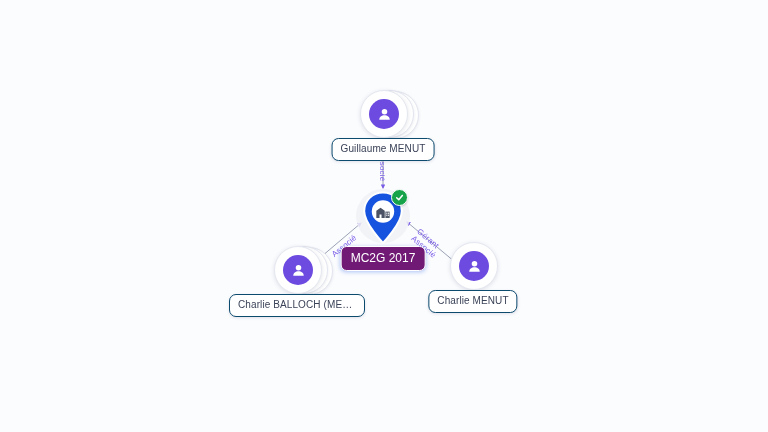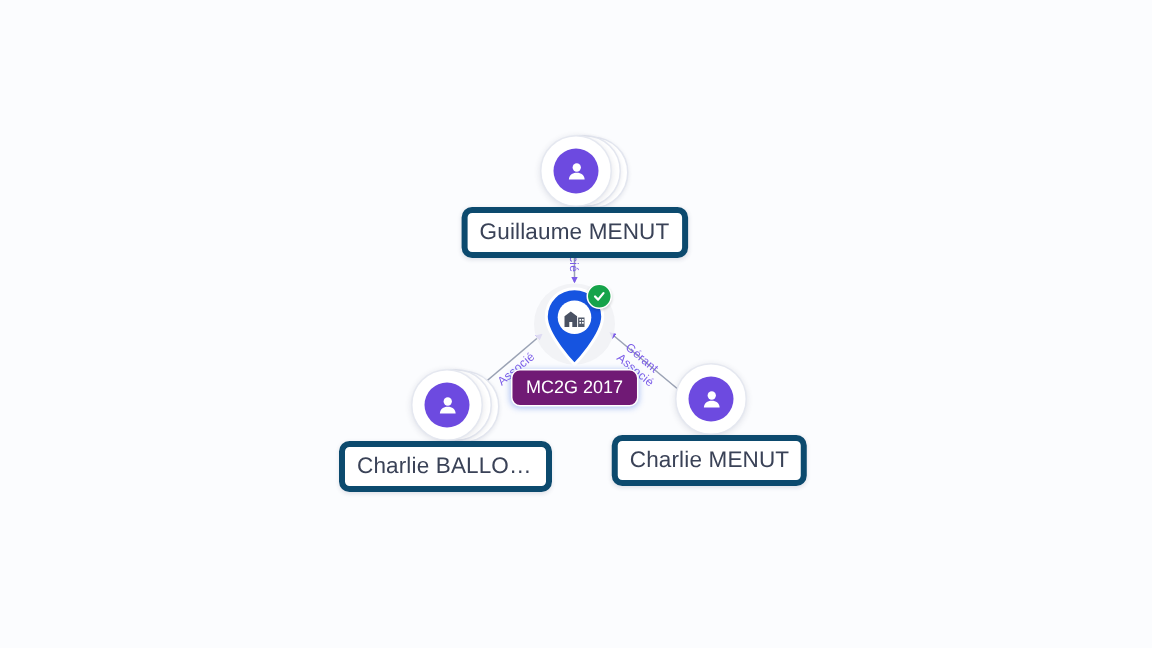--- a/index.html
+++ b/index.html
@@ -128,25 +128,25 @@
   }
 
   
   .node-label {
     position: absolute;
     left: 50%;
     transform: translateX(-50%);
     white-space: nowrap;
     background: #ffffff;
     color: #3a4257;
-    font-size: 15px;
+    font-size: 10px;
     line-height: 1;
     padding: 5px 8px 6px 8px;
     border-radius: 7px;
-    border: 4px solid #0c4a6e;
+    border: 1px solid #0c4a6e;
     box-shadow: 0 1px 3px rgba(30, 40, 80, 0.12);
     letter-spacing: .1px;
   }
   .node-label.top-label  { top: 25px; }
   .node-label.truncated  { max-width: 118px; overflow: hidden; text-overflow: ellipsis; }
 
   .company-label {
     position: absolute;
     left: 50%;
     transform: translateX(-50%);

